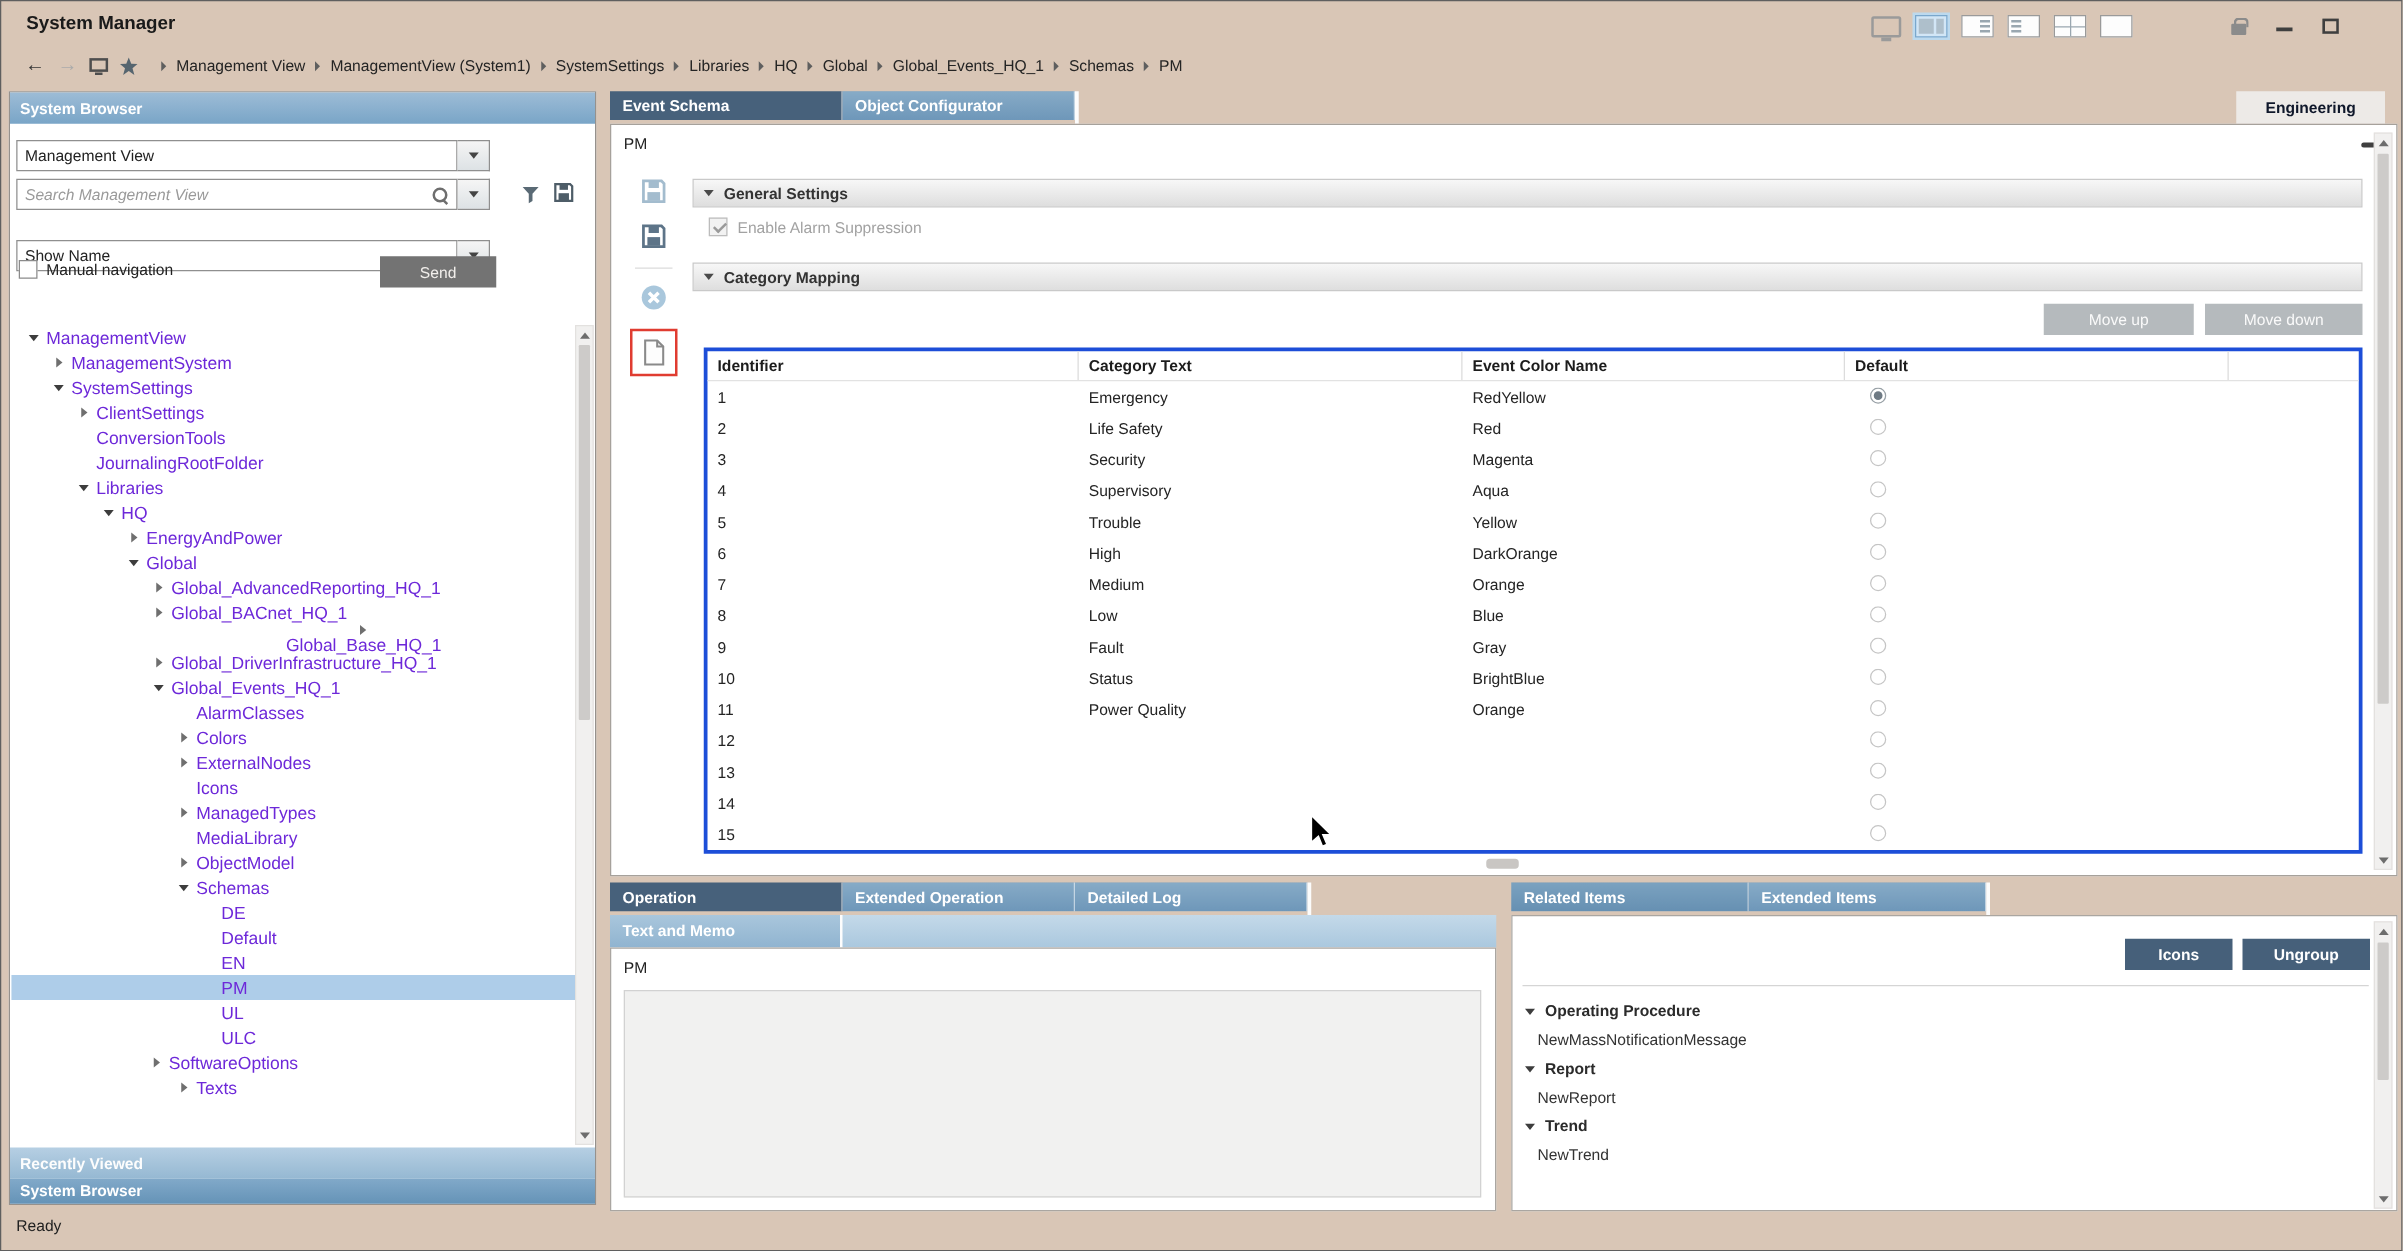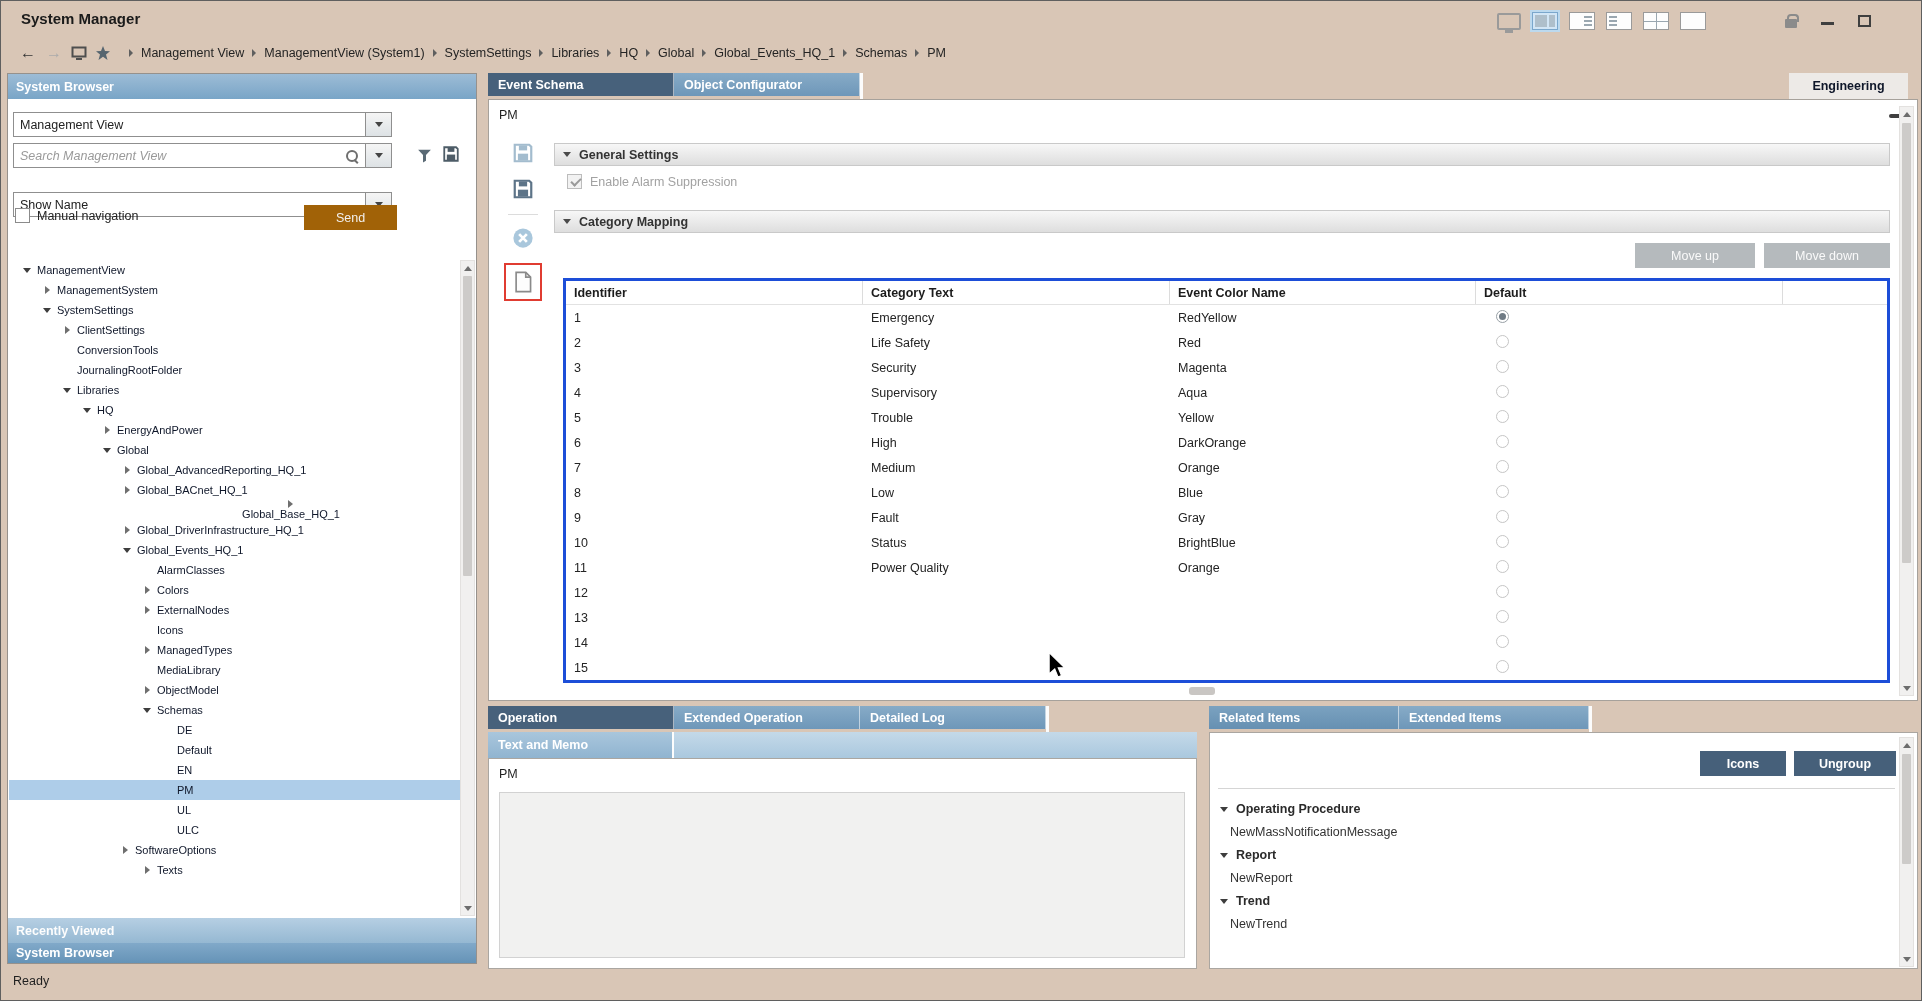--- a/index.html
+++ b/index.html
@@ -63,23 +63,23 @@
   .search-wrap { width:353px; border:1px solid #8f8f8f; background:#fff; display:flex; align-items:center; position:relative; }
   .search-input { flex:1; border:none; outline:none; font-size:12.5px; padding-left:6px; font-family:"Liberation Sans", sans-serif; color:#222; background:transparent; }
   .search-input::placeholder { font-style:italic; color:#9a9a9a; }
   .mag-icon { position:relative; width:16px; height:16px; margin-right:5px; flex:none; }
   .mag-icon::before { content:""; position:absolute; left:2px; top:2px; width:8px; height:8px; border:2px solid #6e6e6e; border-radius:50%; }
   .mag-icon::after { content:""; position:absolute; left:11px; top:11px; width:5px; height:2px; background:#6e6e6e; transform:rotate(45deg); transform-origin:0 0; }
   .sb-icon { position:absolute; width:20px; height:20px; display:flex; align-items:center; justify-content:center; }
   .sb-manual-row { position:absolute; left:7px; top:134px; display:flex; align-items:center; gap:7px; }
   .chk { width:15px; height:15px; border:1px solid #8b8b8b; background:#fff; position:relative; }
   .chk-label { font-size:12.5px; color:#222; }
-  .send-btn { position:absolute; left:296px; top:131px; width:93px; height:25px; background:#a16207; color:#f2efec; font-size:12.5px; display:flex; align-items:center; justify-content:center; border:none; }
+  .send-btn { position:absolute; left:296px; top:131px; width:93px; height:25px; background:#737373; color:#f2efec; font-size:12.5px; display:flex; align-items:center; justify-content:center; border:none; }
   .sb-tree { position:absolute; left:1px; top:186px; width:452px; height:656px; overflow:hidden; }
-  .tree-item { display:flex; align-items:center; height:20px; font-size:11px; color:#0f172a; white-space:nowrap; width:100%; cursor:default; }
+  .tree-item { display:flex; align-items:center; height:20px; font-size:14px; color:#6d28d9; white-space:nowrap; width:100%; cursor:default; }
   .tree-item[data-selected="true"] { background:#aecde9; }
   .twisty { width:16px; flex:none; display:flex; align-items:center; justify-content:center; }
   .tree-item[data-state="expanded"] .twisty::before { content:""; border-left:4px solid transparent; border-right:4px solid transparent; border-top:5px solid #3d3d3d; }
   .tree-item[data-state="collapsed"] .twisty::before { content:""; border-top:4px solid transparent; border-bottom:4px solid transparent; border-left:5px solid #6f6f6f; }
   .tree-label { margin-left:2px; }
   .sb-scroll { right:1px; top:186px; height:656px; }
   .sb-recent { position:absolute; left:0; right:0; bottom:20px; height:25px; background:linear-gradient(#b6cfe3,#95b8d2); color:#fdfdfd; font-size:12.5px; font-weight:600; display:flex; align-items:center; padding-left:8px; }
   .sb-bottom { position:absolute; left:0; right:0; bottom:0; height:20px; background:linear-gradient(#81a9c9,#6593b7); color:#fff; font-size:12.5px; font-weight:700; display:flex; align-items:center; padding-left:8px; }
 
   

